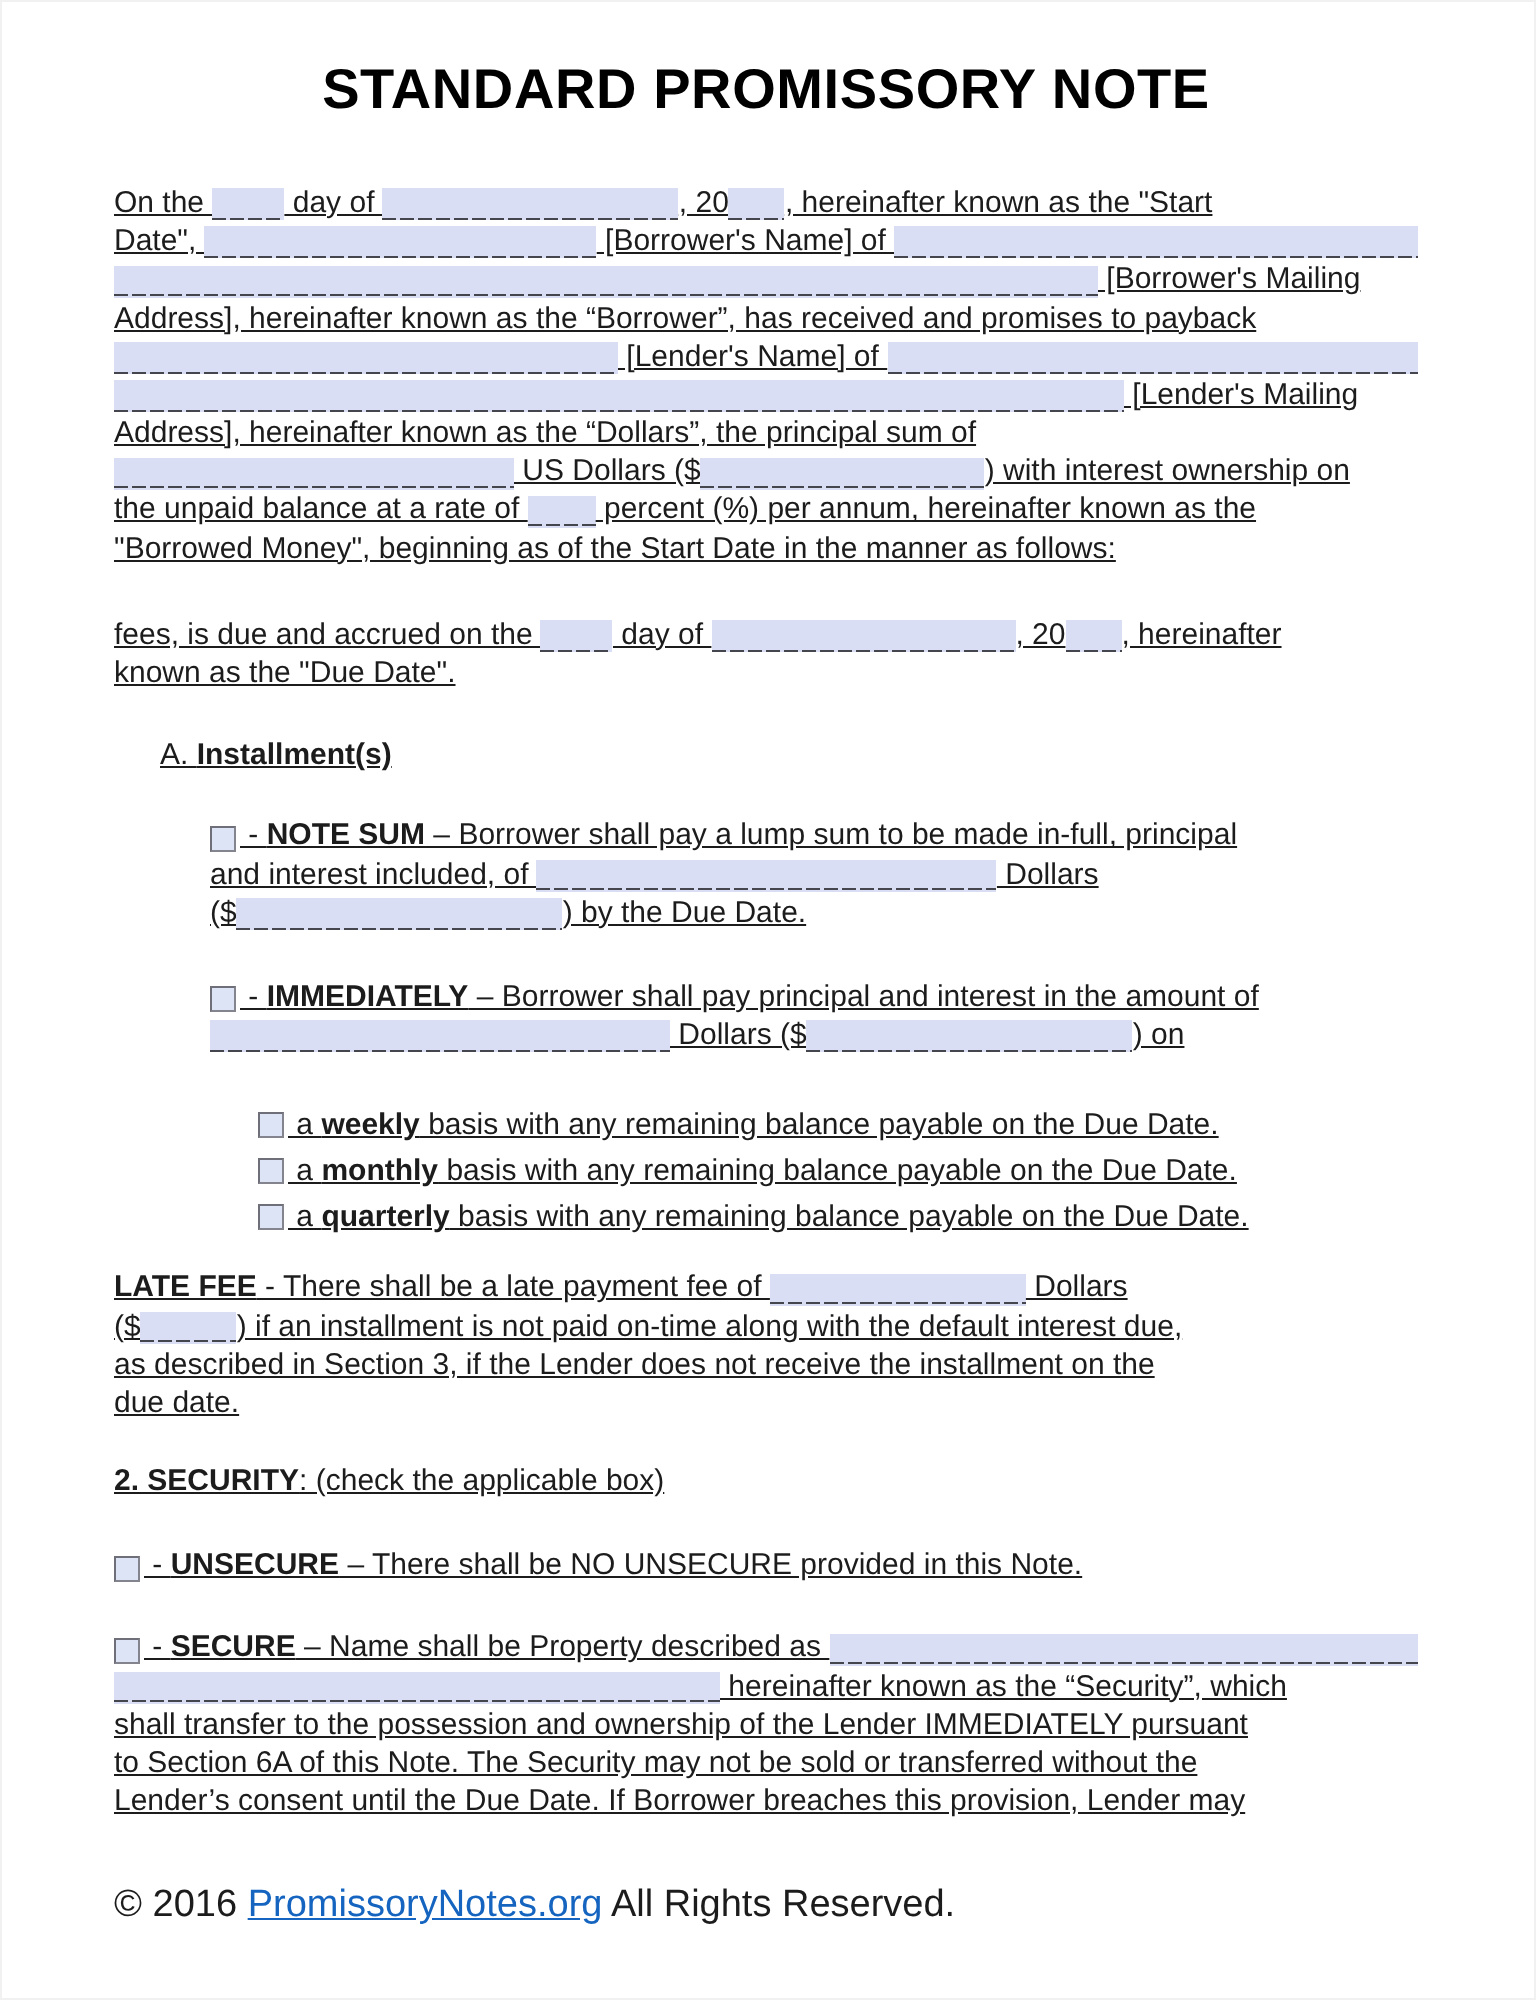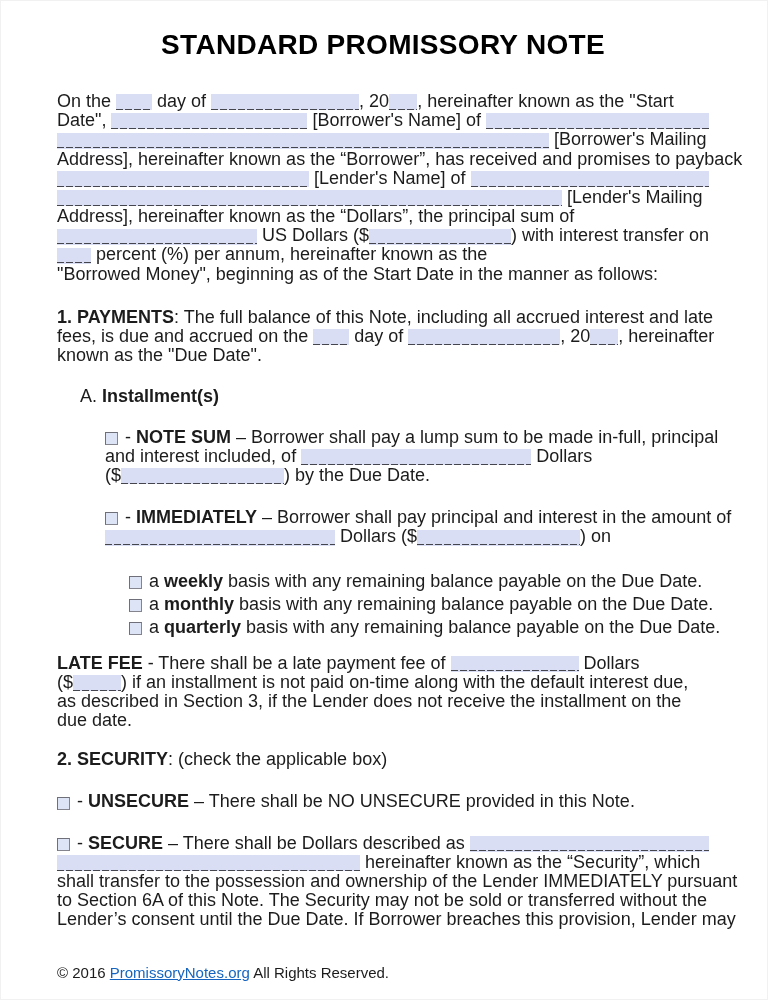--- a/index.html
+++ b/index.html
@@ -28,21 +28,22 @@
     font-weight: bold;
     text-align: center;
     letter-spacing: 0.3px;
     color: #000;
   }
   .line {
     display: flex;
     align-items: flex-end;
     height: 19.2px;
     white-space: pre;
-    font-size: 18px;
+    font-size: 15px;
+    text-decoration: underline;
   }
   .txt { line-height: 19.2px; display: inline-block; }
   .bold { font-weight: bold; }
   .blank {
     display: inline-block;
     height: 16px;
     margin-bottom: 1px;
     flex: 0 0 auto;
     background-color: var(--blank_bg);
     background-image: repeating-linear-gradient(to right,
@@ -71,47 +72,46 @@
   .block-installments         { margin-top: 23px; margin-left: 48px; }
   .block-frequency            { margin-top: 22px; margin-left: 72px; }
   .block-frequency .line      { height: 23px; }
   .block-frequency .checkbox  { margin-bottom: 3px; }
   .block-late-fee             { margin-top: 16px; }
   .block-security-heading     { margin-top: 20px; }
   .block-unsecure             { margin-top: 23px; }
   .block-secure               { margin-top: 22px; }
   .footer {
     margin-top: 33px;
-    font-size: 15px;
+    font-size: 19px;
     line-height: 19px;
     white-space: pre;
   }
   .footer a { color: var(--link); text-decoration: underline; cursor: pointer; }
 </style>
 </head>
 <body>
 
 <div class="page">
   <h1 class="doc-title">STANDARD PROMISSORY NOTE</h1>
 
   <div>
       <div class="block block-intro">
         <div class="line"><span class="txt">On the </span><span class="blank" style="width: 36px;"></span><span class="txt"> day of </span><span class="blank" style="width: 148px;"></span><span class="txt">, 20</span><span class="blank" style="width: 28px;"></span><span class="txt">, hereinafter known as the "Start</span></div>
         <div class="line"><span class="txt">Date", </span><span class="blank" style="width: 196px;"></span><span class="txt"> [Borrower's Name] of </span><span class="blank fill"></span></div>
         <div class="line"><span class="blank" style="width: 492px;"></span><span class="txt"> [Borrower's Mailing</span></div>
         <div class="line"><span class="txt">Address], hereinafter known as the “Borrower”, has received and promises to payback</span></div>
         <div class="line"><span class="blank" style="width: 252px;"></span><span class="txt"> [Lender's Name] of </span><span class="blank fill"></span></div>
         <div class="line"><span class="blank" style="width: 505px;"></span><span class="txt"> [Lender's Mailing</span></div>
         <div class="line"><span class="txt">Address], hereinafter known as the “Dollars”, the principal sum of</span></div>
-        <div class="line"><span class="blank" style="width: 200px;"></span><span class="txt"> US Dollars ($</span><span class="blank" style="width: 142px;"></span><span class="txt">) with interest transfer on</span></div>
-        <div class="line"><span class="blank" style="width: 34px;"></span><span class="txt"> percent (%) per annum, hereinafter known as the</span></div>
+        <div class="line"><span class="blank" style="width: 200px;"></span><span class="txt"> US Dollars ($</span><span class="blank" style="width: 142px;"></span><span class="txt">) with interest ownership on</span></div>
+        <div class="line"><span class="txt">the unpaid balance at a rate of </span><span class="blank" style="width: 34px;"></span><span class="txt"> percent (%) per annum, hereinafter known as the</span></div>
         <div class="line"><span class="txt">"Borrowed Money", beginning as of the Start Date in the manner as follows:</span></div>
       </div>
       <div class="block block-payments">
-        <div class="line"><span class="txt bold">1. PAYMENTS</span><span class="txt">: The full balance of this Note, including all accrued interest and late</span></div>
         <div class="line"><span class="txt">fees, is due and accrued on the </span><span class="blank" style="width: 36px;"></span><span class="txt"> day of </span><span class="blank" style="width: 152px;"></span><span class="txt">, 20</span><span class="blank" style="width: 28px;"></span><span class="txt">, hereinafter</span></div>
         <div class="line"><span class="txt">known as the "Due Date".</span></div>
       </div>
       <div class="block block-installments-heading">
         <div class="line"><span class="txt">A. </span><span class="txt bold">Installment(s)</span></div>
       </div>
       <div class="block block-lump-sum">
         <div class="line"><span class="checkbox"></span><span class="txt"> - </span><span class="txt bold">NOTE SUM</span><span class="txt"> – Borrower shall pay a lump sum to be made in-full, principal</span></div>
         <div class="line"><span class="txt">and interest included, of </span><span class="blank" style="width: 230px;"></span><span class="txt"> Dollars</span></div>
         <div class="line"><span class="txt">($</span><span class="blank" style="width: 163px;"></span><span class="txt">) by the Due Date.</span></div>
@@ -131,21 +131,21 @@
         <div class="line"><span class="txt">as described in Section 3, if the Lender does not receive the installment on the</span></div>
         <div class="line"><span class="txt">due date.</span></div>
       </div>
       <div class="block block-security-heading">
         <div class="line"><span class="txt bold">2. SECURITY</span><span class="txt">: (check the applicable box)</span></div>
       </div>
       <div class="block block-unsecure">
         <div class="line"><span class="checkbox"></span><span class="txt"> - </span><span class="txt bold">UNSECURE</span><span class="txt"> – There shall be NO UNSECURE provided in this Note.</span></div>
       </div>
       <div class="block block-secure">
-        <div class="line"><span class="checkbox"></span><span class="txt"> - </span><span class="txt bold">SECURE</span><span class="txt"> – There shall be Dollars described as </span><span class="blank fill"></span></div>
+        <div class="line"><span class="checkbox"></span><span class="txt"> - </span><span class="txt bold">SECURE</span><span class="txt"> – Name shall be Property described as </span><span class="blank fill"></span></div>
         <div class="line"><span class="blank" style="width: 303px;"></span><span class="txt"> hereinafter known as the “Security”, which</span></div>
         <div class="line"><span class="txt">shall transfer to the possession and ownership of the Lender IMMEDIATELY pursuant</span></div>
         <div class="line"><span class="txt">to Section 6A of this Note. The Security may not be sold or transferred without the</span></div>
         <div class="line"><span class="txt">Lender’s consent until the Due Date. If Borrower breaches this provision, Lender may</span></div>
       </div>
     </div>
 
   <div class="footer"><span>© 2016 </span><a>PromissoryNotes.org</a><span> All Rights Reserved.</span></div>
 </div>
 

